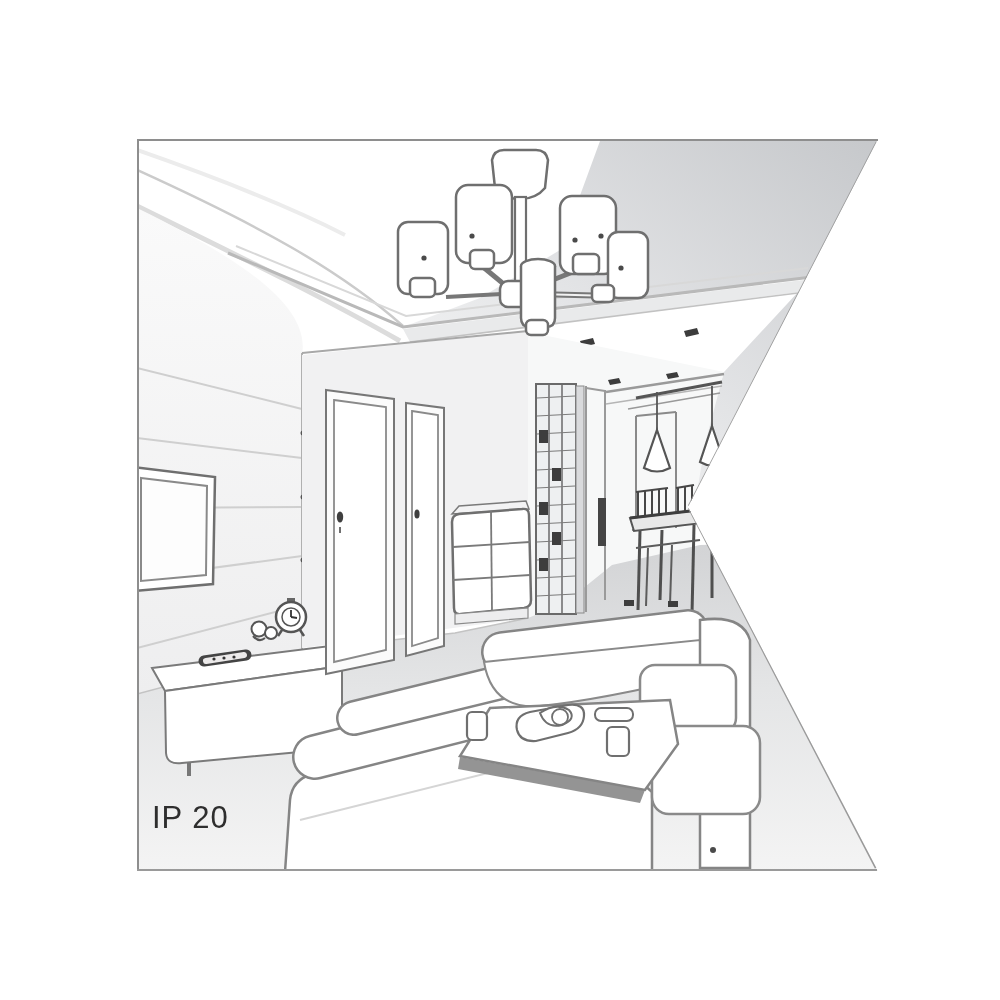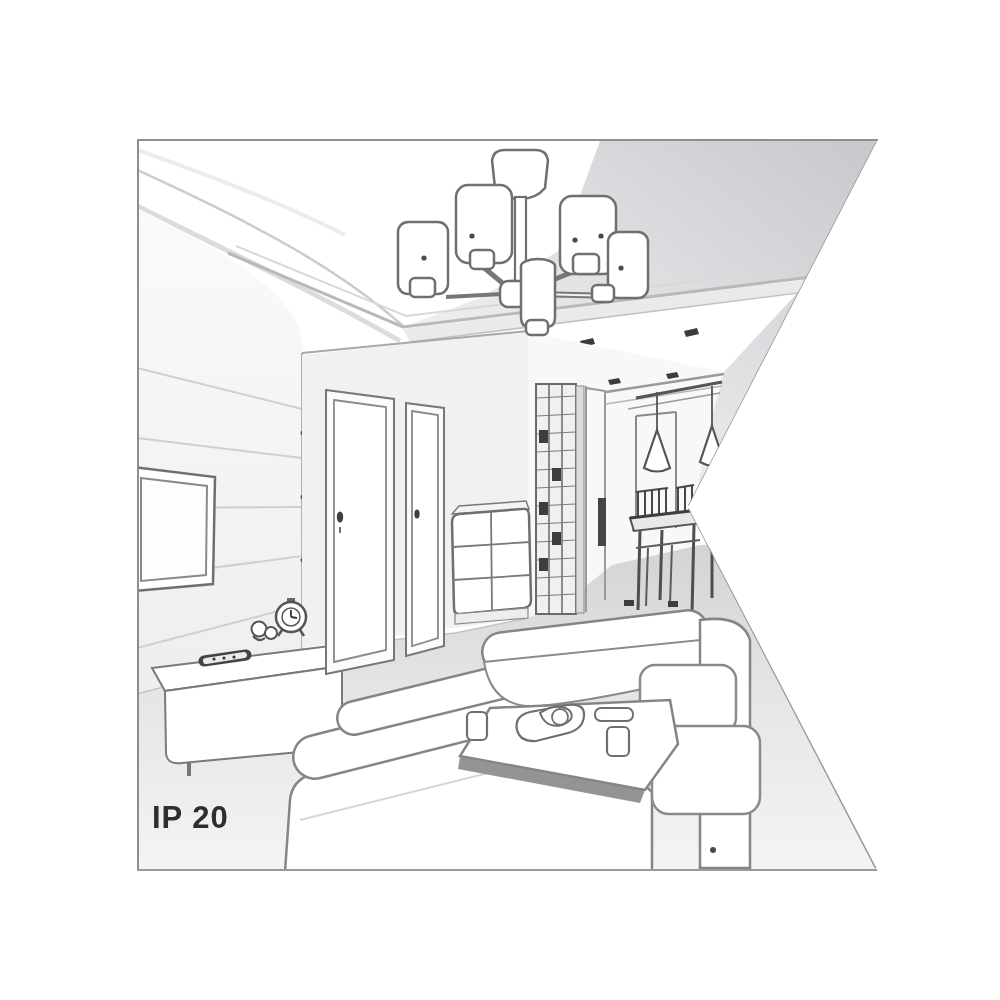--- a/index.html
+++ b/index.html
@@ -1,19 +1,19 @@
 <!DOCTYPE html>
 <html><head>
 <meta charset="utf-8">
 <style>
   html,body{margin:0;padding:0;background:#ffffff;}
   .stage{position:relative;width:1000px;height:1000px;background:#ffffff;overflow:hidden;
          font-family:"Liberation Sans", sans-serif;}
   .scene-svg{position:absolute;left:0;top:0;width:1000px;height:1000px;display:block;}
-  .ip-label{position:absolute;left:152px;top:800px;font-size:31px;font-weight:700;
+  .ip-label{position:absolute;left:152px;top:800px;font-size:31px;font-weight:400;
             letter-spacing:1px;color:#2e2e2e;user-select:none;}
 </style>
 </head>
 <body>
 
 <div class="stage">
 
 <svg class="scene-svg" viewBox="0 0 1000 1000">
   <defs>
     <clipPath id="content-clip">

